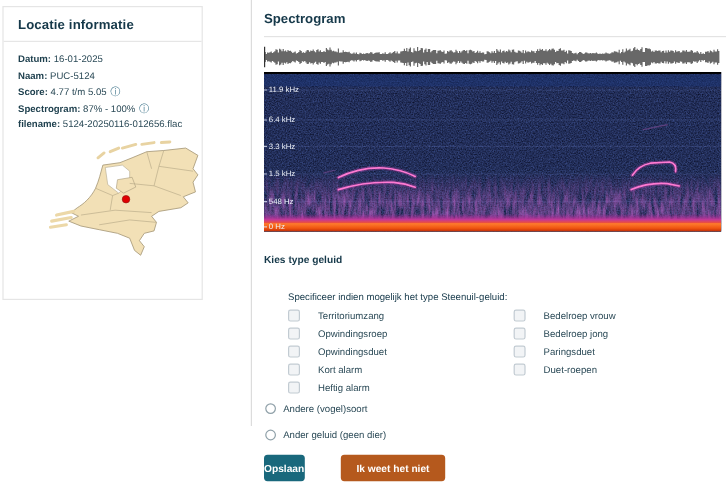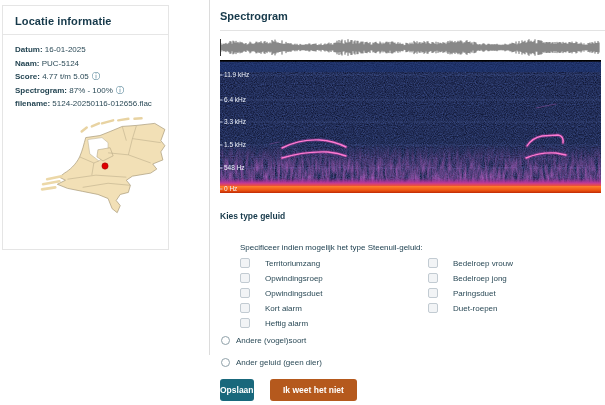--- a/index.html
+++ b/index.html
@@ -46,21 +46,21 @@
   .check-col{position:absolute;top:258px;display:flex;flex-direction:column;gap:5px}
   .check-col.left{left:30px}
   .check-col.right{left:218px}
   .check-row{display:flex;align-items:flex-end;gap:15px;font-size:8px;color:#2b4a57;cursor:pointer}
   .checkbox{width:8px;height:8px;border:1px solid #c2cbd2;border-radius:2px;background:#f2f4f6;flex:0 0 auto}
 
   .btn{position:absolute;top:379px;border:none;border-radius:3px;color:#fff;
     font-weight:bold;font-size:8.5px;font-family:"Liberation Sans",sans-serif;cursor:pointer;
     padding:6px 0;line-height:10px}
   .btn-save{left:10px;background:#19687c}
-  .btn-unknown{left:60px;background:#b5591d;padding:6px 13px}
+  .btn-unknown{left:74px;background:#b5591d;padding:6px 13px}
 </style>
 </head>
 <body>
 
 <div class="card">
   <div class="card-header">Locatie informatie</div>
   <div class="card-body">
     <div>
         <div class="info-row"><b>Datum: </b>16-01-2025</div>
         <div class="info-row"><b>Naam: </b>PUC-5124</div>

